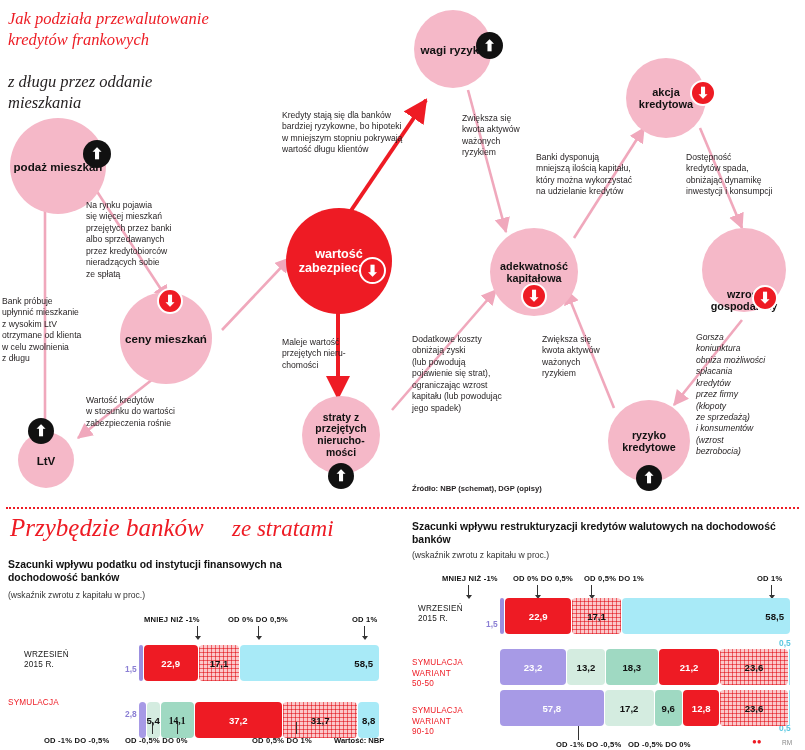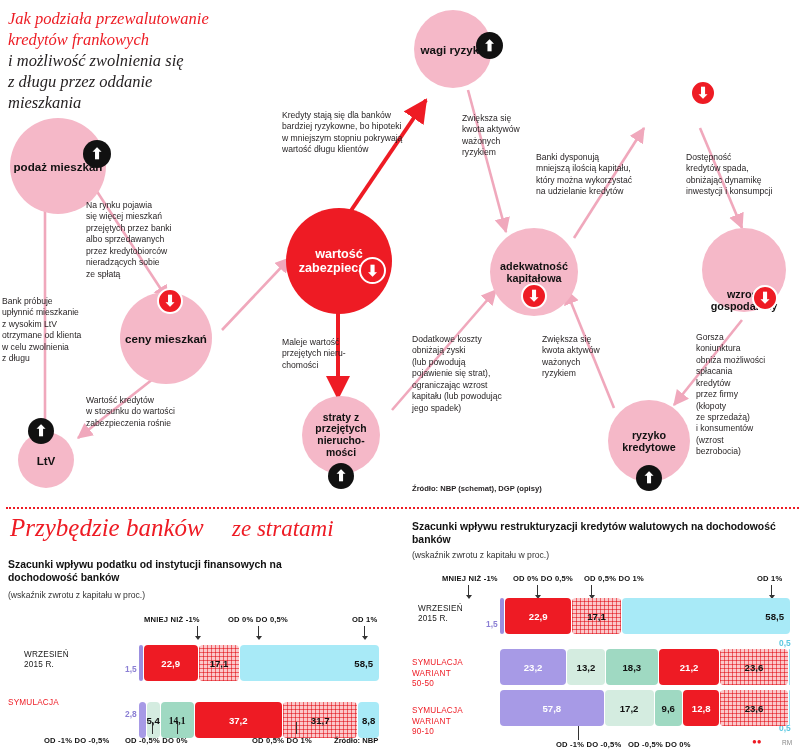--- a/index.html
+++ b/index.html
@@ -119,21 +119,21 @@
 
     <path d="M742,320 L674,405" stroke="#f0a8bc" stroke-width="2.6" fill="none" marker-end="url(#ah-pink)"></path>
   </svg>
 
   <div class="headline">
     <span class="hl-red">
       <span>Jak podziała przewalutowanie</span><br>
       <span>kredytów frankowych</span>
     </span><br>
     <span class="hl-dark">
-      <span>i możliwość zwolnienia się</span><br>
+      <br>
       <span>z długu przez oddanie</span><br>
       <span>mieszkania</span>
     </span>
   </div>
 
   <div class="node" style="left:10px; top:118px; width:96px; height:96px; font-size:11.6px;">
     <span>podaż
 mieszkań</span>
   </div>
   <div class="badge black" style="left:83px; top:140px; width:28px; height:28px;">⬆</div>
@@ -168,20 +168,24 @@
 ryzyka</span>
   </div>
   <div class="badge black" style="left:476px; top:32px; width:27px; height:27px;">⬆</div>
 
   <div class="node" style="left:490px; top:228px; width:88px; height:88px; font-size:10.8px;">
     <span>adekwatność
 kapitałowa</span>
   </div>
   <div class="badge red" style="left:521px; top:283px; width:26px; height:26px;">⬇</div>
 
+  <div class="node" style="left:626px; top:58px; width:80px; height:80px; font-size:11px;">
+    <span>akcja
+kredytowa</span>
+  </div>
   <div class="badge red" style="left:690px; top:80px; width:26px; height:26px;">⬇</div>
 
   <div class="node" style="left:702px; top:228px; width:84px; height:84px; font-size:10.8px;align-items:flex-end;">
     <span>wzrost
 gospodarczy</span>
   </div>
   <div class="badge red" style="left:752px; top:285px; width:26px; height:26px;">⬇</div>
 
   <div class="node" style="left:608px; top:400px; width:82px; height:82px; font-size:10.8px;">
     <span>ryzyko
@@ -228,21 +232,21 @@
 ważonych
 ryzykiem</div>
   <div class="cap" style="left:536px; top:152px; width:128px; white-space:pre-line;">Banki dysponują
 mniejszą ilością kapitału,
 który można wykorzystać
 na udzielanie kredytów</div>
   <div class="cap" style="left:686px; top:152px; width:112px; white-space:pre-line;">Dostępność
 kredytów spada,
 obniżając dynamikę
 inwestycji i konsumpcji</div>
-  <div class="cap" style="left:696px; top:332px; width:100px; white-space:pre-line;">Gorsza
+  <div class="cap" style="left:696px; top:332px; width:100px; white-space:pre-line;font-style:italic;">Gorsza
 koniunktura
 obniża możliwości
 spłacania
 kredytów
 przez firmy
 (kłopoty
 ze sprzedażą)
 i konsumentów
 (wzrost
 bezrobocia)</div>
@@ -311,21 +315,21 @@
       </div>
   </div>
 
   <div class="tick-line" style="left:152px; top:722px; height:12px;"></div>
   <div class="tick-lab" style="left:44px; top:736px;">OD -1% DO -0,5%</div>
   <div class="tick-line" style="left:177px; top:722px; height:12px;"></div>
   <div class="tick-lab" style="left:125px; top:736px;">OD -0,5% DO 0%</div>
   <div class="tick-line" style="left:296px; top:722px; height:12px;"></div>
   <div class="tick-lab" style="left:252px; top:736px;">OD 0,5% DO 1%</div>
 
-  <div class="foot" style="left:334px; top:736px;">Źródło: NBP</div>
+  <div class="foot" style="left:334px; top:736px;">Wartość: NBP</div>
 </div>
 
 <div>
   <div class="blk-title" style="left:412px; top:520px; width:380px;">
     <span>Szacunki wpływu restrukturyzacji kredytów walutowych na dochodowość banków</span>
   </div>
   <div class="blk-sub" style="left:412px; top:550px;">(wskaźnik zwrotu z kapitału w proc.)</div>
 
   <div class="tick-lab" style="left:442px; top:574px;">MNIEJ NIŻ -1%</div>
   <div class="tick-line" style="left:468px; top:585px; height:11px;"></div>

